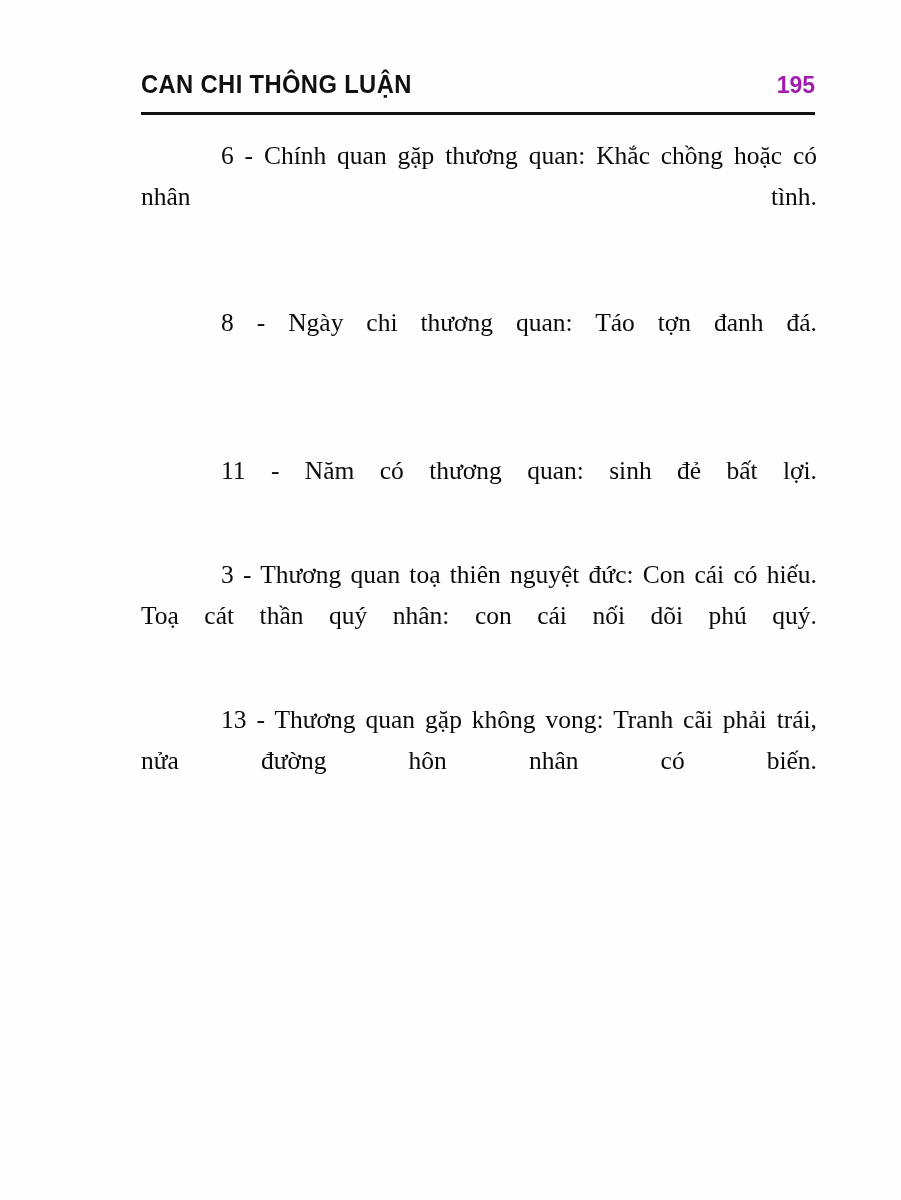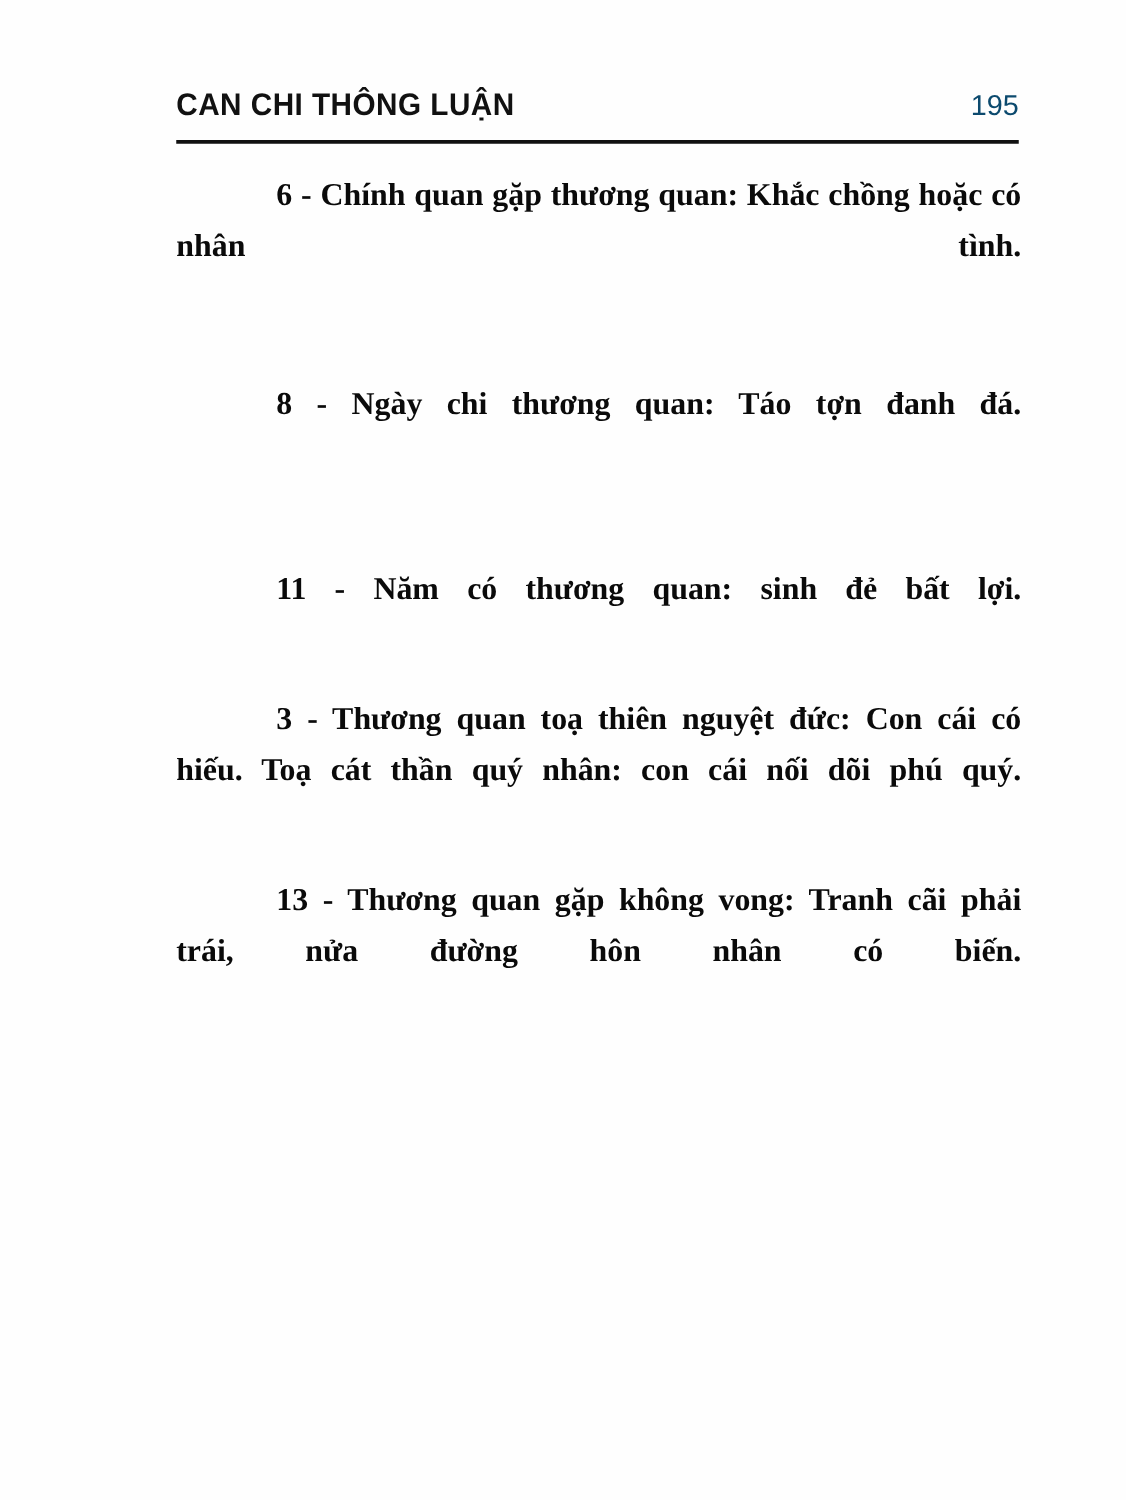--- a/index.html
+++ b/index.html
@@ -40,23 +40,23 @@
     letter-spacing: 0.4px;
     line-height: 1;
     color: #111111;
     transform: scaleX(0.95);
     transform-origin: left center;
     white-space: nowrap;
   }
   .running-head-folio {
     font-family: "Liberation Sans", "DejaVu Sans", sans-serif;
     font-size: 23px;
-    font-weight: 400;
+    font-weight: 700;
     line-height: 1;
-    color: #0c4a6e;
+    color: #a21caf;
   }
   .header-rule {
     position: absolute;
     left: 141px;
     top: 112px;
     width: 674px;
     height: 3px;
     background: #111111;
   }
 
@@ -69,21 +69,20 @@
   }
 
   p.body-para {
     margin: 0 0 0 0;
     font-size: 25.5px;
     line-height: 41px;
     text-align: justify;
     text-indent: 80px;
     word-spacing: 0.5px;
     hyphens: none;
-    font-weight: bold;
   }
   
   p.body-para::after {
     content: "";
     display: inline-block;
     width: 100%;
   }
   .gap-md { height: 22px; }
 </style>
 </head>

